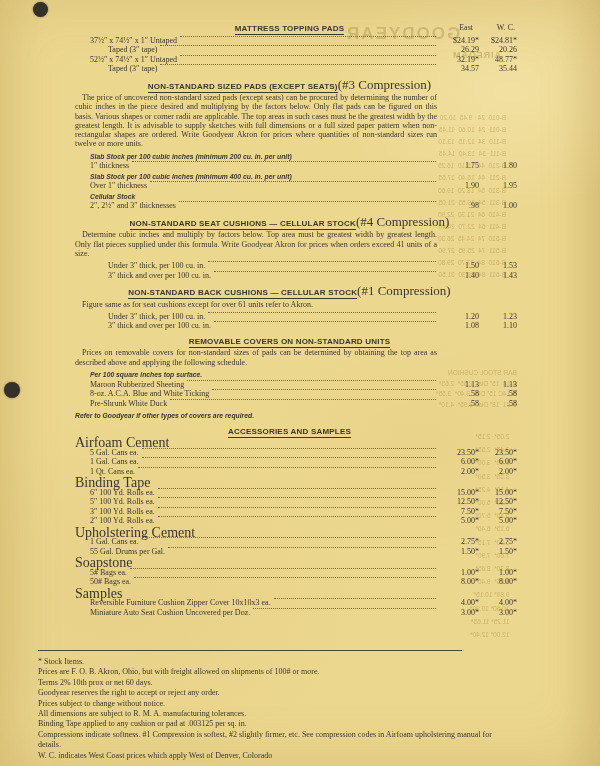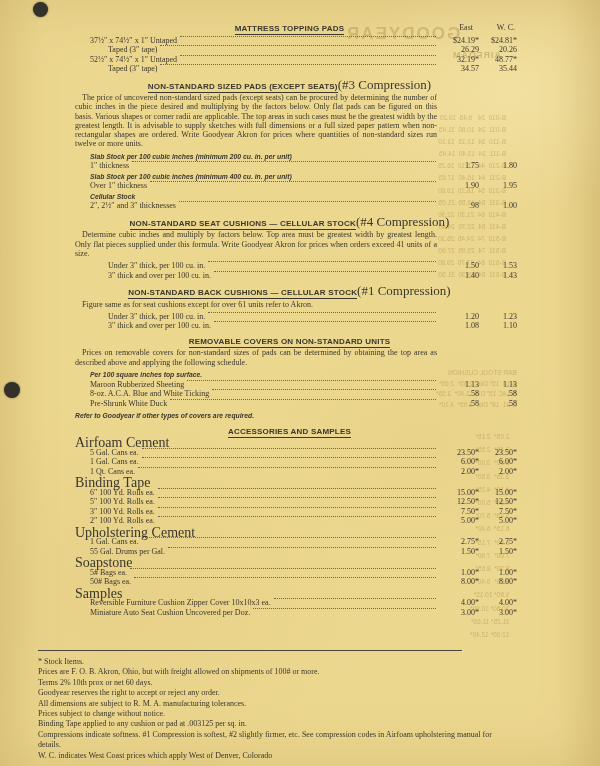--- a/index.html
+++ b/index.html
@@ -335,21 +335,21 @@
       </div>
   </div>
 
   <div class="footer">
     <div class="rule"></div>
     <div id="footnotes">
         <div class="footnote">* Stock Items.</div>
         <div class="footnote">Prices are F. O. B. Akron, Ohio, but with freight allowed on shipments of 100# or more.</div>
         <div class="footnote">Terms 2% 10th prox or net 60 days.</div>
         <div class="footnote">Goodyear reserves the right to accept or reject any order.</div>
+        <div class="footnote">Prices subject to change without notice.</div>
         <div class="footnote">All dimensions are subject to R. M. A. manufacturing tolerances.</div>
-        <div class="footnote">Prices subject to change without notice.</div>
         <div class="footnote">Binding Tape applied to any cushion or pad at .003125 per sq. in.</div>
         <div class="footnote">Compressions indicate softness.  #1 Compression is softest, #2 slightly firmer, etc.  See compression codes in  Airfoam upholstering manual for details.</div>
         <div class="footnote">W. C. indicates West Coast prices which apply West of Denver, Colorado</div>
       </div>
   </div>
 
 </div>
 
 </body></html>

